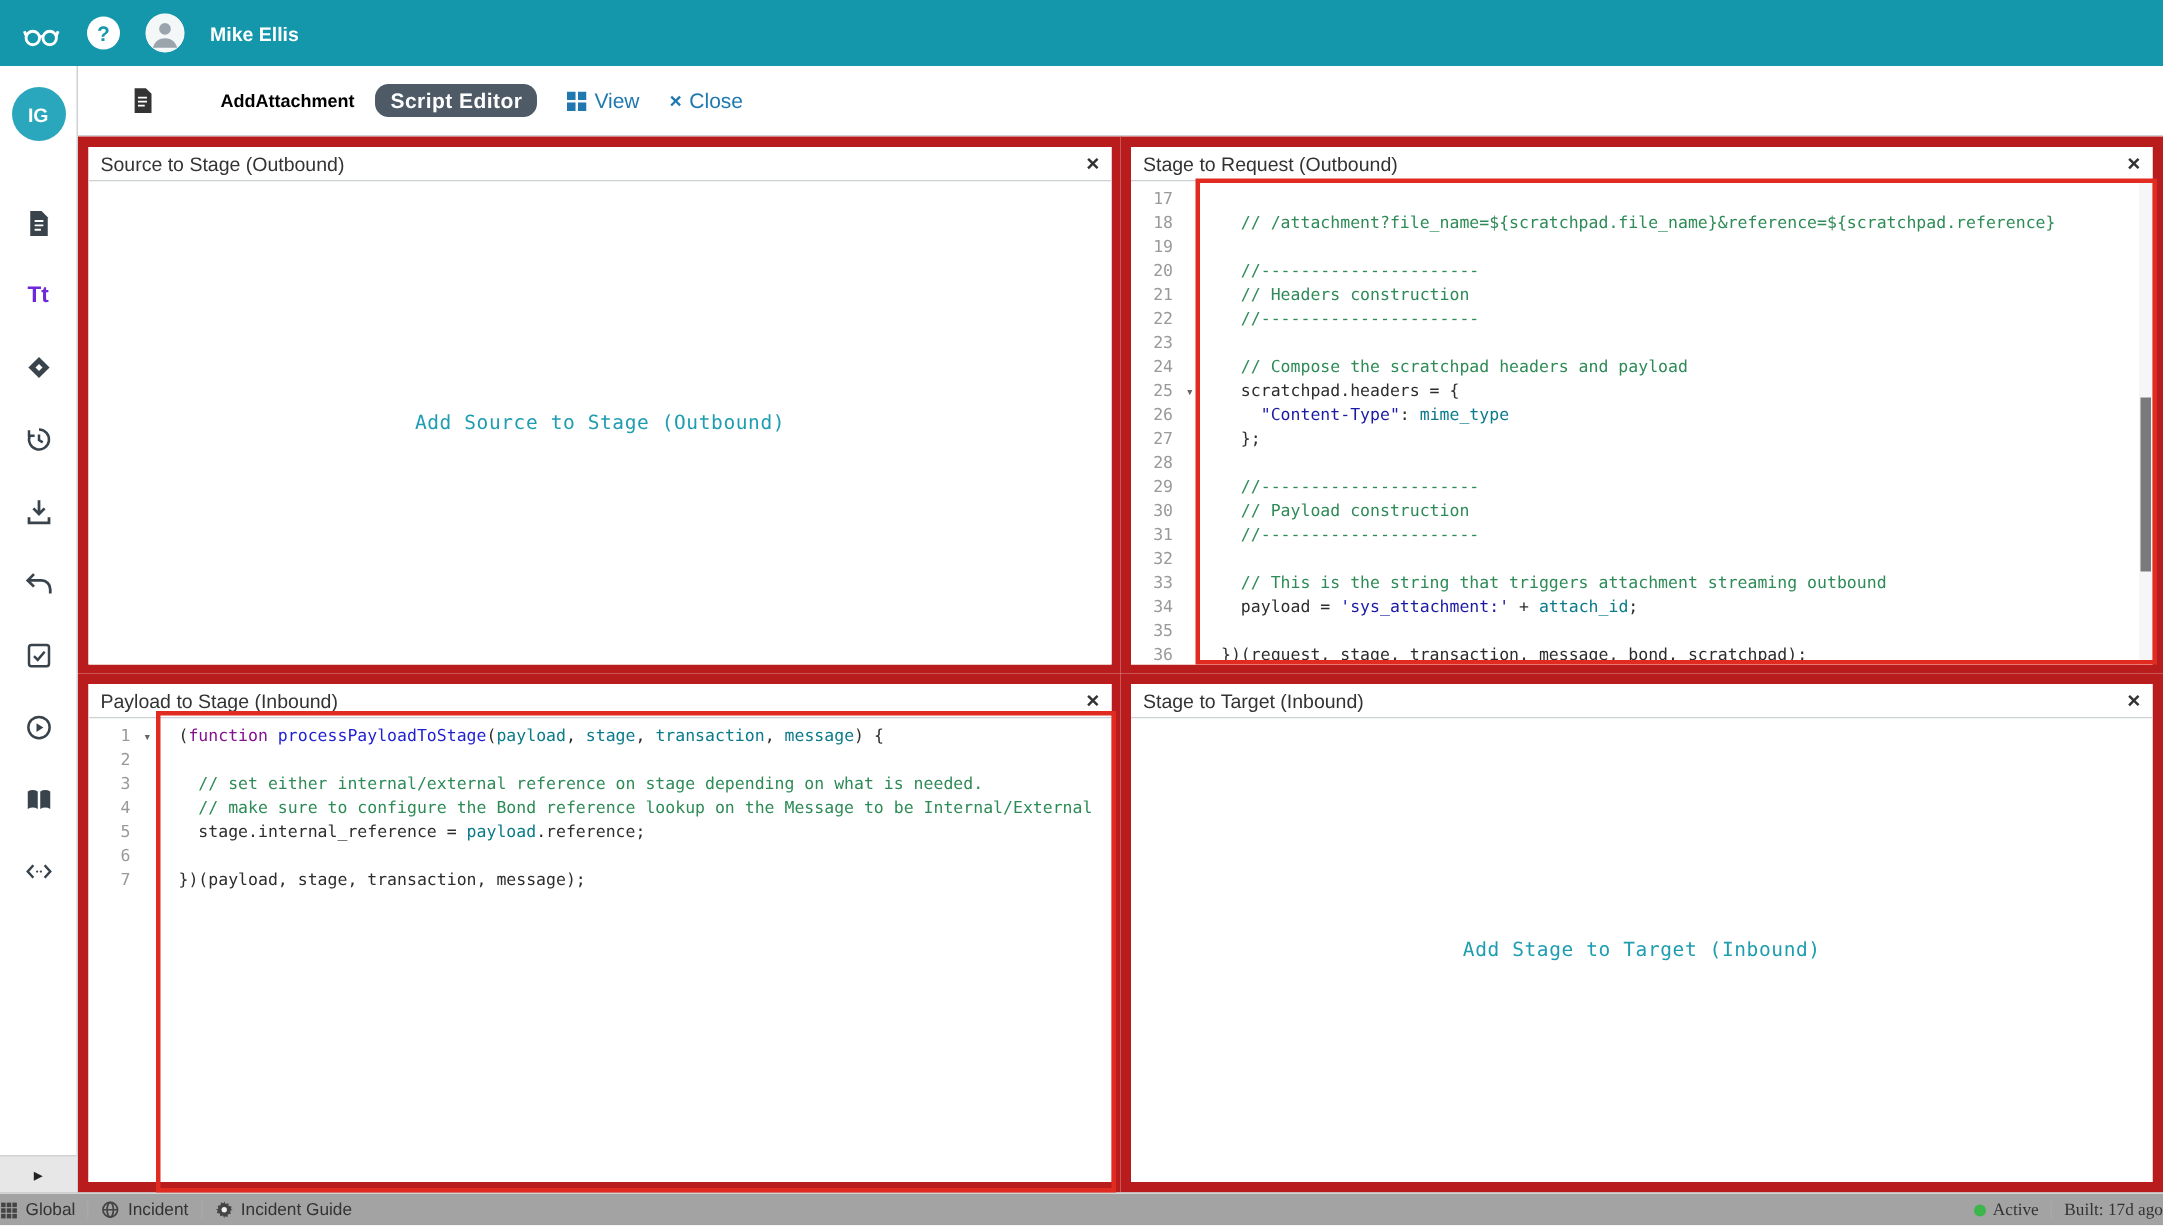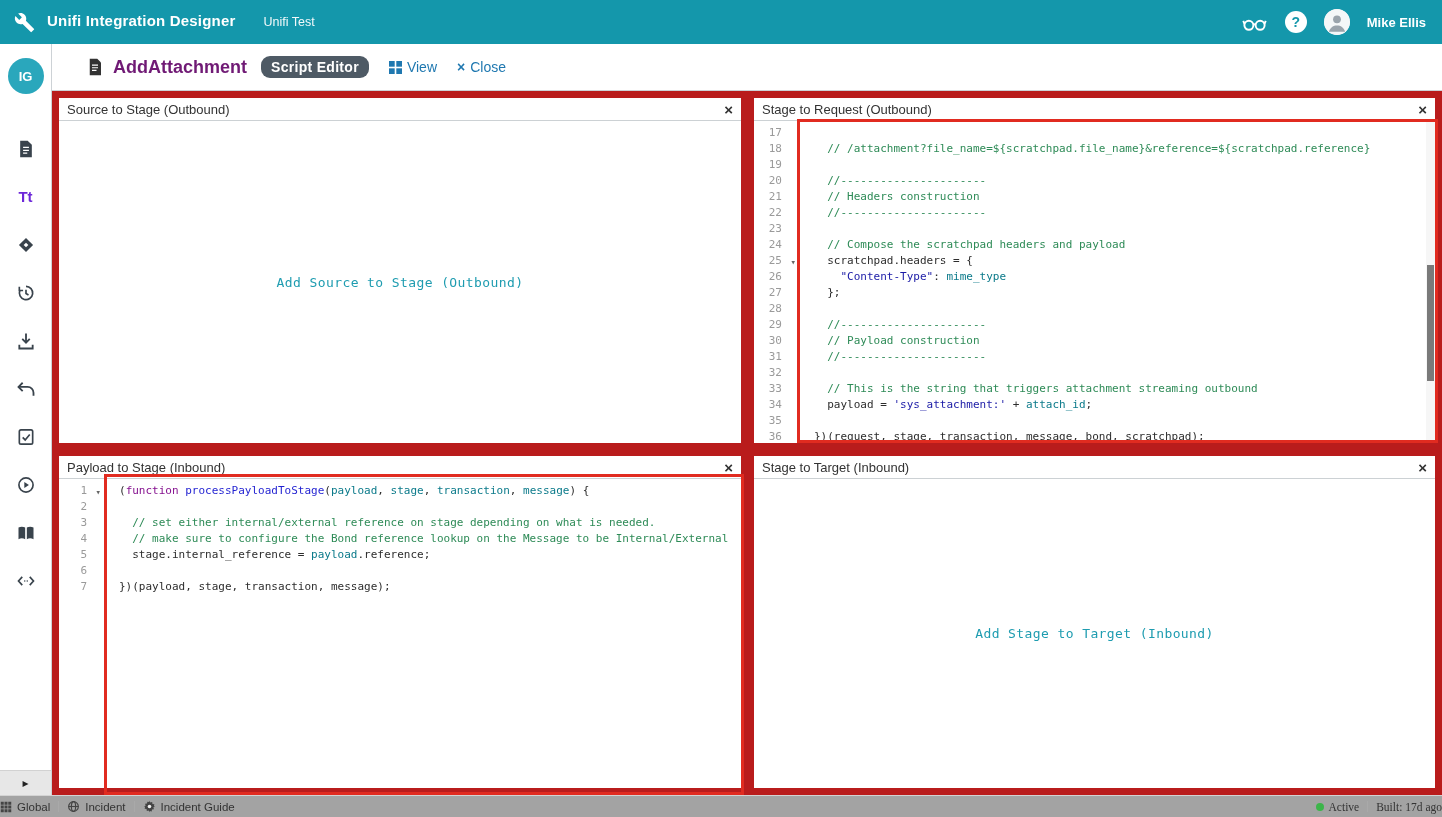--- a/index.html
+++ b/index.html
@@ -30,21 +30,21 @@
   .side-btn svg { width:20px; height:20px; }
   .si-text { font-size:15px; font-weight:bold; color:#6d28d9; }
   .sidebar-expander { position:absolute; bottom:0; left:0; width:100%; height:25px; background:#e7e7e7;
                       border-top:1px solid #d2d2d2; display:flex; align-items:center; justify-content:center; cursor:pointer; }
   .sidebar-expander span { font-size:12px; color:#222; }
 
   
   .toolbar { position:absolute; left:52px; top:44px; width:1390px; height:47px; background:#fff;
              border-bottom:1px solid #cdd2d6; display:flex; align-items:center; padding:0 16px 0 34px; }
   .doc-icon { display:flex; margin-right:9px; }
-  .page-title { font-size:18px; font-weight:600; color:#701a75; }
+  .page-title { font-size:12px; font-weight:600; color:#000000;margin-left:34px; }
   .badge { margin-left:14px; background:#4e5a65; color:#fff; font-size:14px; font-weight:bold;
            padding:3px 10px; border-radius:9px; letter-spacing:.3px; }
   .tb-link { display:flex; align-items:center; gap:5px; color:#1f78b0; font-size:14px; margin-left:20px; cursor:pointer; text-decoration:none; }
   .tb-link .x { font-weight:bold; font-size:14px; }
   .toolbar-right { margin-left:auto; display:flex; align-items:center; gap:9px; }
   .btn { height:33px; padding:0 13px; font-size:13.5px; font-family:"Liberation Sans",sans-serif;
          border:1px solid #c3c8cc; background:#fff; color:#333; border-radius:3px; cursor:pointer; }
   .btn-danger { background:#dc3545; border-color:#dc3545; color:#fff; }
   .btn-save { background:#1497ab; border-color:#1497ab; color:#fff; box-shadow:0 0 0 3px #e12b20; }
   .icon-btn { display:flex; align-items:center; justify-content:center; cursor:pointer; margin-left:8px; }
@@ -92,29 +92,20 @@
   .annotation { position:absolute; border:3px solid #e12b20; pointer-events:none; z-index:50; }
   .ann-tr { left:797px; top:119px; width:641px; height:324px; }
   .ann-bl { left:104px; top:474px; width:640px; height:321px; }
 </style>
 </head>
 <body>
 
 <div class="app">
 
   <header class="topbar">
-    <div class="topbar-left">
-      <span class="wrench">
-        <svg width="21" height="21" viewBox="0 0 24 24" fill="#fff">
-            <path d="M22.7 19l-9.1-9.1c.9-2.3.4-5-1.5-6.9C10.1 1 7.1.6 4.7 1.7L9 6 6 9 1.6 4.7C.4 7.1.9 10.1 2.9 12.1c1.9 1.9 4.6 2.4 6.9 1.5l9.1 9.1c.4.4 1 .4 1.4 0l2.3-2.3c.5-.4.5-1.1.1-1.4z"></path>
-          </svg>
-      </span>
-      <span class="app-title">Unifi Integration Designer</span>
-      <span class="env-label">Unifi Test</span>
-    </div>
     <div class="topbar-right">
       <span style="display:flex;cursor:pointer;">
         <svg width="27" height="27" viewBox="0 0 24 24" fill="none" stroke="#fff" stroke-width="1.7">
             <circle cx="7" cy="14.5" r="4"></circle>
             <circle cx="17" cy="14.5" r="4"></circle>
             <path d="M11 13.8a2.6 2.6 0 0 1 2 0"></path>
             <path d="M3.2 13.5L2 10.5M20.8 13.5L22 10.5"></path>
           </svg>
       </span>
       <span class="help-badge">?</span>

